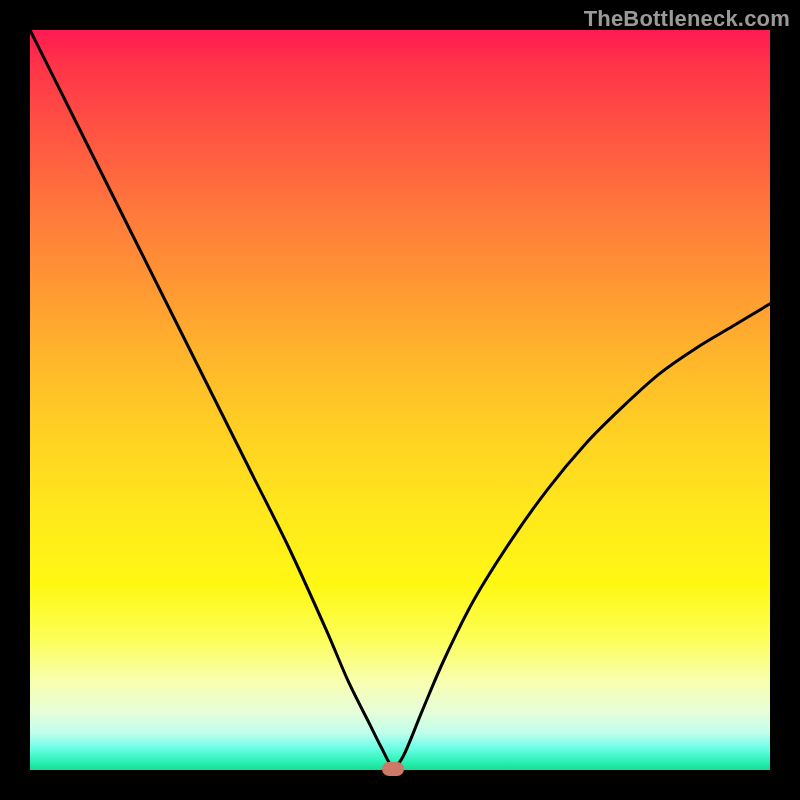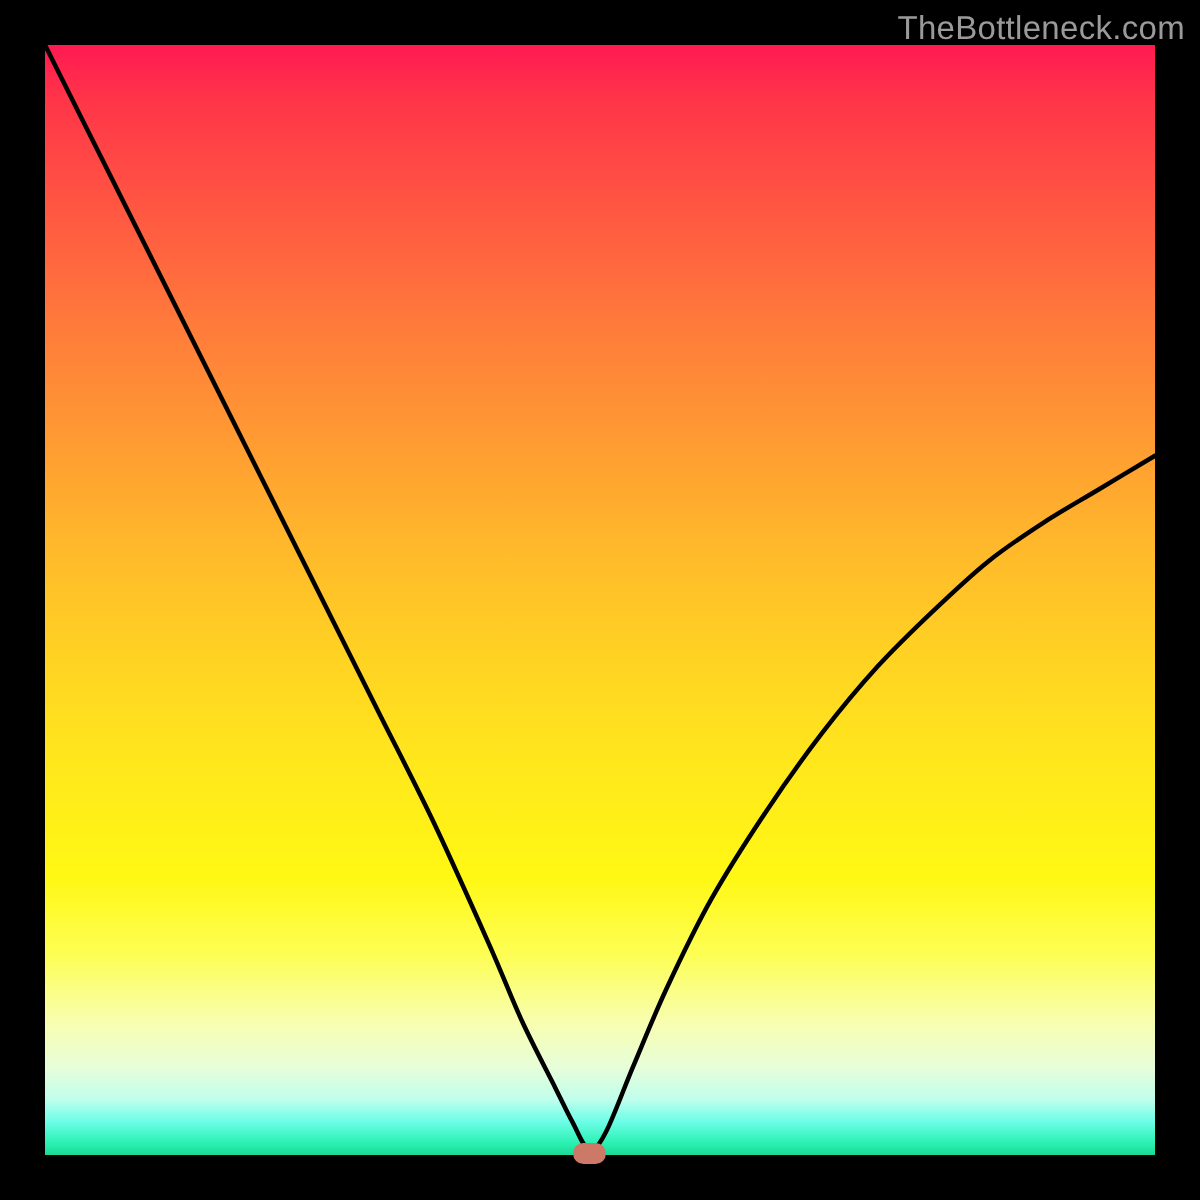--- a/index.html
+++ b/index.html
@@ -36,21 +36,21 @@
       #1cd894 100%
     );
   }
   .watermark {
     position: absolute;
     top: 6px;
     right: 10px;
     color: #9a9a9a;
     font-family: Arial, Helvetica, sans-serif;
     font-size: 22px;
-    font-weight: 400;
+    font-weight: 700;
     letter-spacing: 0.2px;
   }
   svg.curve {
     position: absolute;
     left: 0;
     top: 0;
     width: 740px;
     height: 740px;
     overflow: visible;
   }

